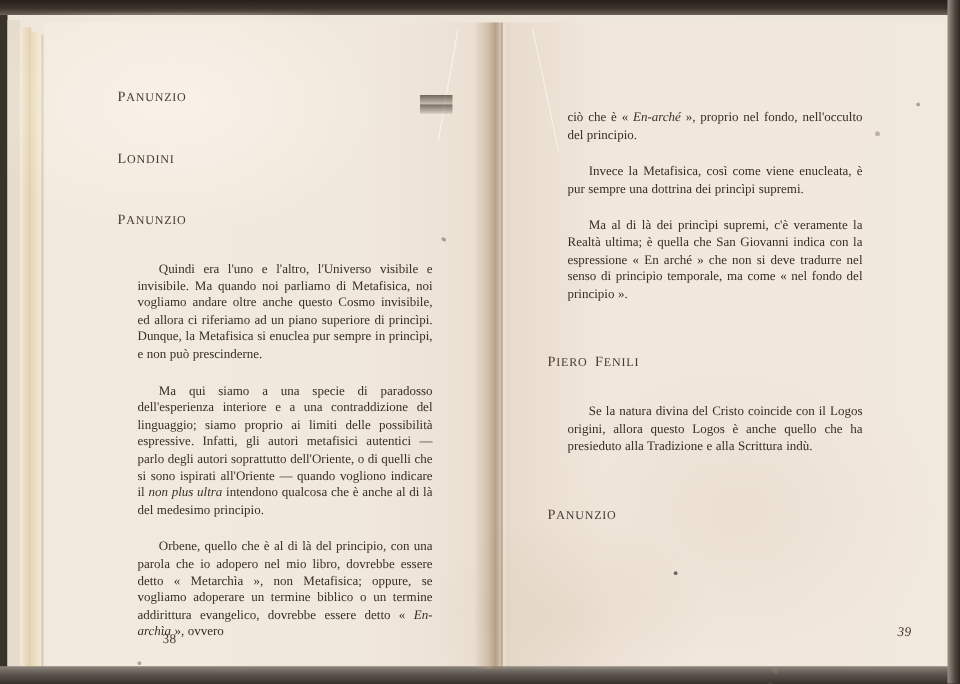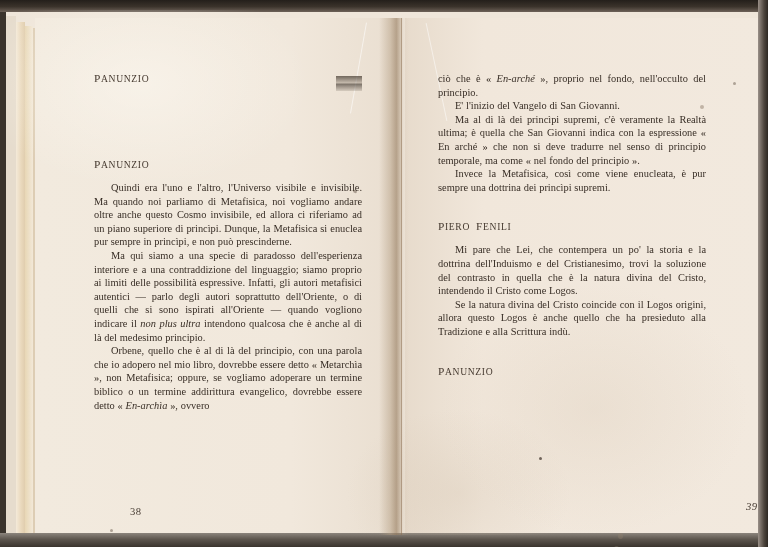--- a/index.html
+++ b/index.html
@@ -127,21 +127,21 @@
     font-family: "Liberation Serif", serif;
     font-variant: small-caps;
     font-size: 9.6px;
     letter-spacing: 0.65px;
     color: #463a30;
     margin: 0;
   }
   .speaker .big { font-size: 11.4px; }
 
   p.para {
-    margin: 0;
+    margin: 16px;
     font-size: 10.4px;
     line-height: 13.6px;
     text-align: justify;
     text-indent: 17px;
     color: #382e26;
     word-spacing: 0.2px;
   }
   p.para.noindent { text-indent: 0; }
   .gap-after-speaker { height: 11px; }
   .gap-block-lg { height: 26px; }
@@ -150,21 +150,21 @@
 
   .folio {
     position: absolute;
     z-index: 5;
     font-size: 10.6px;
     color: #453a31;
     letter-spacing: 0.4px;
     margin-left: 36px;
   }
   .folio-left  { left: 88px;  top: 496px; }
-  .folio-right { left: 704px; top: 491px; font-style: italic; }
+  .folio-right { left: 676px; top: 491px; font-style: italic; }
 </style>
 </head>
 <body>
 
 <div id="scan">
 
   <div class="book">
 
     <div class="edge-a"></div>
     <div class="edge-b"></div>
@@ -180,43 +180,42 @@
 
     <div class="gutter"></div>
     <div class="gutter-line"></div>
 
     <div class="col col-left">
 
       <div class="speaker"><span class="big">P</span>ANUNZIO</div>
       <div class="gap-after-speaker"></div>
 
       <div class="gap-block-lg"></div>
+      <div class="speaker"><span class="big">L</span>ONDINI</div>
       <div class="gap-after-speaker"></div>
 
       <div class="gap-block-lg"></div>
       <div class="speaker"><span class="big">P</span>ANUNZIO</div>
       <div class="gap-after-speaker"></div>
       <p class="para">Quindi era l'uno e l'altro, l'Universo visibile e invisibile. Ma quando noi parliamo di Metafisica, noi vogliamo andare oltre anche questo Cosmo invisibile, ed allora ci riferiamo ad un piano superiore di princìpi. Dunque, la Metafisica si enuclea pur sempre in princìpi, e non può prescinderne.</p>
       <p class="para">Ma qui siamo a una specie di paradosso dell'esperienza interiore e a una contraddizione del linguaggio; siamo proprio ai limiti delle possibilità espressive. Infatti, gli autori metafisici autentici — parlo degli autori soprattutto dell'Oriente, o di quelli che si sono ispirati all'Oriente — quando vogliono indicare il <i>non plus ultra</i> intendono qualcosa che è anche al di là del medesimo principio.</p>
       <p class="para">Orbene, quello che è al di là del principio, con una parola che io adopero nel mio libro, dovrebbe essere detto « Metarchìa », non Metafisica; oppure, se vogliamo adoperare un termine biblico o un termine addirittura evangelico, dovrebbe essere detto « <i>En-archìa</i> », ovvero</p>
     </div>
 
     <div class="folio folio-left">38</div>
 
     <div class="col col-right">
 
       <p class="para noindent">ciò che è « <i>En-arché</i> », proprio nel fondo, nell'occulto del principio.</p>
-      <p class="para">E' l'inizio del Vangelo di San Giovanni.</p>
+      <p class="para">Invece la Metafisica, così come viene enucleata, è pur sempre una dottrina dei princìpi supremi.</p>
       <p class="para">Ma al di là dei princìpi supremi, c'è veramente la Realtà ultima; è quella che San Giovanni indica con la espressione « En arché » che non si deve tradurre nel senso di principio temporale, ma come « nel fondo del principio ».</p>
-      <p class="para">Invece la Metafisica, così come viene enucleata, è pur sempre una dottrina dei princìpi supremi.</p>
 
       <div class="gap-block-lg"></div>
       <div class="speaker"><span class="big">P</span>IERO&nbsp; <span class="big">F</span>ENILI</div>
       <div class="gap-after-speaker"></div>
-      <p class="para">Mi pare che Lei, che contempera un po' la storia e la dottrina dell'Induismo e del Cristianesimo, trovi la soluzione del contrasto in quella che è la natura divina del Cristo, intendendo il Cristo come Logos.</p>
       <p class="para">Se la natura divina del Cristo coincide con il Logos origini, allora questo Logos è anche quello che ha presieduto alla Tradizione e alla Scrittura indù.</p>
 
       <div class="gap-block-lg"></div>
       <div class="speaker"><span class="big">P</span>ANUNZIO</div>
       <div class="gap-after-speaker"></div>
 
       <div class="gap-block-lg"></div>
       <div class="gap-after-speaker"></div>
     </div>
 

